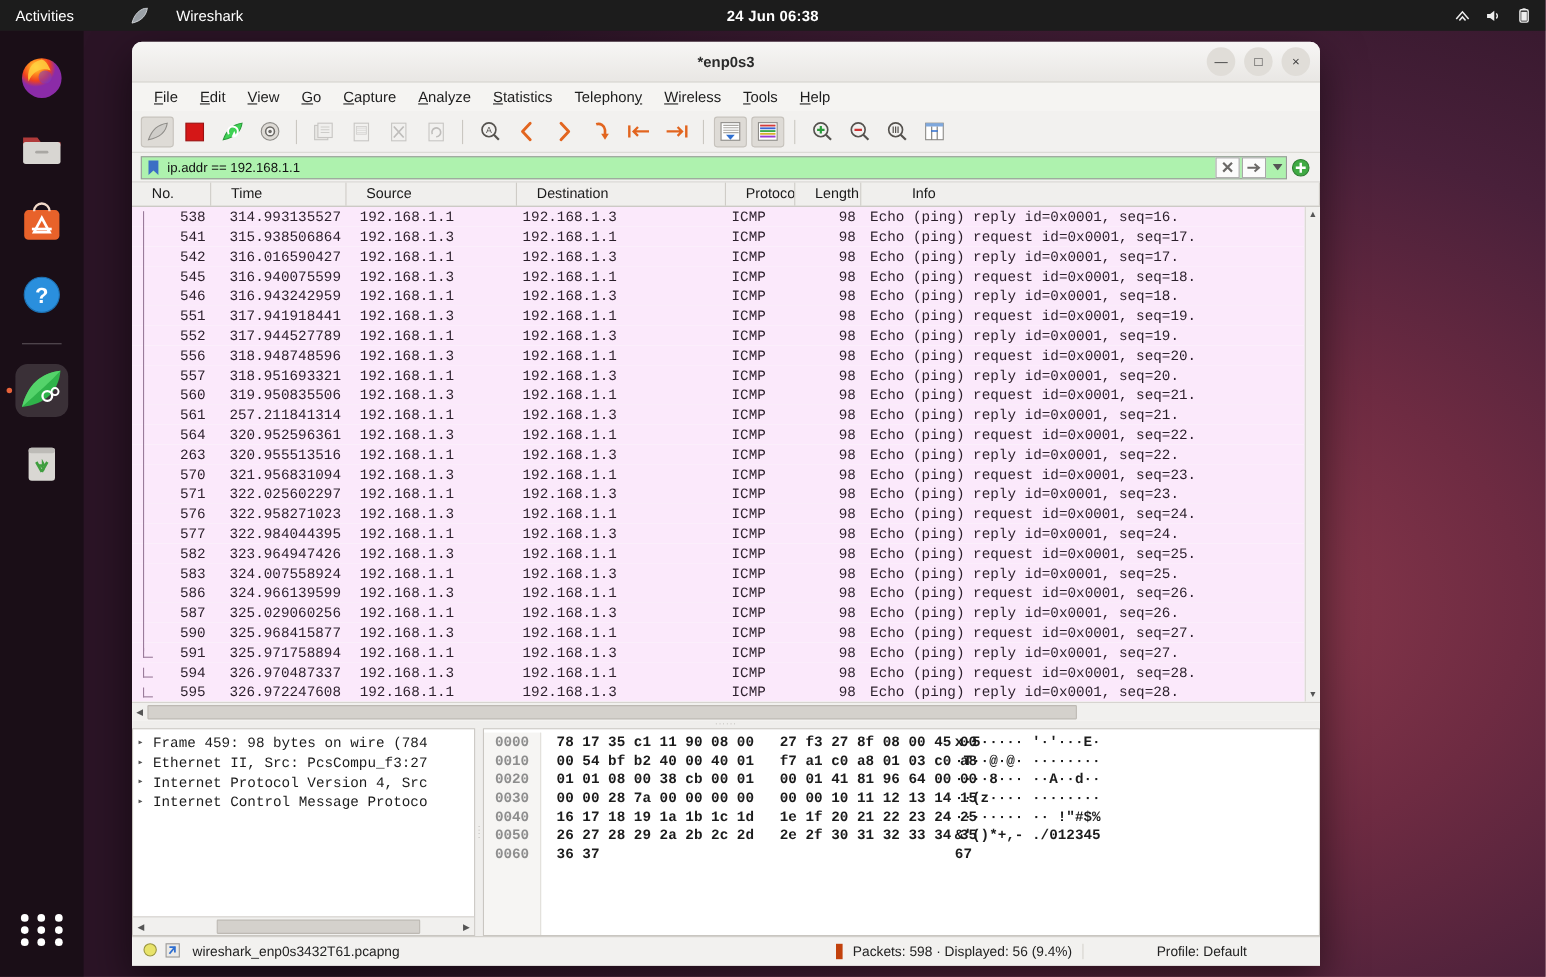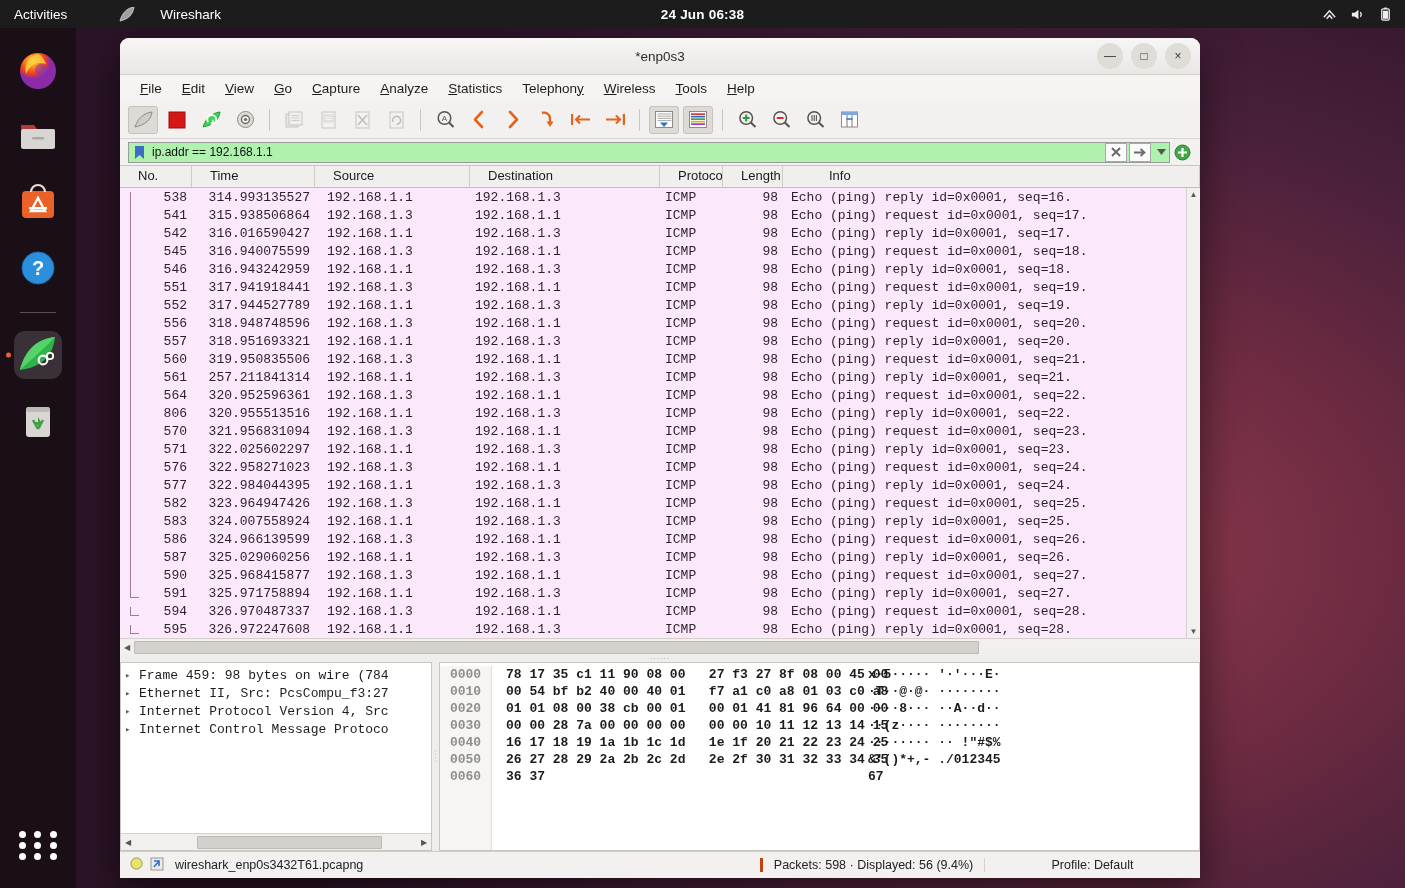--- a/index.html
+++ b/index.html
@@ -49,21 +49,21 @@
     box-shadow:0 14px 40px rgba(0,0,0,.55); overflow:hidden; z-index:30;
     display:flex; flex-direction:column;
     font-family:"Liberation Sans", sans-serif;
   }
   .titlebar {
     height:37px; flex:0 0 37px;
     background:linear-gradient(#f7f6f5,#e9e7e4);
     border-bottom:1px solid #d2cfca;
     display:flex; align-items:center; justify-content:center; position:relative;
   }
-  .titlebar .title { font-size:13.5px; font-weight:normal; color:#2b2b2b; }
+  .titlebar .title { font-size:13.5px; font-weight:bold; color:#2b2b2b; }
   .wbtns { position:absolute; right:9px; display:flex; gap:8px; }
   .wbtn { width:26px; height:26px; border-radius:50%; background:#e0ddd8;
     display:flex; align-items:center; justify-content:center; font-size:12px; color:#3a3a3a; cursor:pointer;}
 
   
   .menubar { height:26px; flex:0 0 26px; display:flex; align-items:center; gap:0px;
     padding-left:10px; background:#f5f4f2; font-size:13.5px; color:#1d1d1d; }
   .menu-item { padding:2px 10px; cursor:pointer; }
   .menu-item u { text-decoration:underline; }
 
@@ -140,21 +140,21 @@
   .hex-off { width:52px; flex:0 0 52px; color:#8e8e8e; background:#f6f5f3; border-right:1px solid #e2dfda; }
   .hex-off div, .hex-hex div, .hex-asc div { height:17px; line-height:17px; white-space:pre; }
   .hex-off div { text-align:center; }
   .hex-hex { width:370px; flex:0 0 370px; color:#1c1c1c; padding-left:14px; }
   .hex-asc { flex:1; color:#1c1c1c; padding-left:6px; }
 
   
   .statusbar { height:27px; flex:0 0 27px; background:#f2f1ef; border-top:1px solid #cfccc7;
     display:flex; align-items:center; font-size:12.5px; color:#222; }
   .sb-left { display:flex; align-items:center; gap:7px; padding-left:10px; width:640px;}
-  .sb-mid { flex:1; text-align:center; border-left:3px solid #c2410c; border-right:1px solid #d6d3ce; }
+  .sb-mid { flex:1; text-align:center; border-left:6px solid #c2410c; border-right:1px solid #d6d3ce; }
   .sb-right { width:215px; text-align:center; }
 </style>
 </head>
 <body>
 
 <div id="topbar">
   <span class="activities">Activities</span>
   <span class="appname">
     <svg width="17" height="15" viewBox="0 0 17 15">
       <path d="M1 14 C3 6 8 1 15 0 C14 7 10 12 1 14 Z" fill="#9aa0a6" stroke="#d7dadd" stroke-width="0.8"></path>
@@ -572,21 +572,21 @@
           <div class="prow">
             <span class="c-no">564</span>
             <span class="c-time">320.952596361</span>
             <span class="c-src">192.168.1.3</span>
             <span class="c-dst">192.168.1.1</span>
             <span class="c-proto">ICMP</span>
             <span class="c-len">98</span>
             <span class="c-info">Echo (ping) request  id=0x0001, seq=22.</span>
           </div>
           <div class="prow">
-            <span class="c-no">806</span>
+            <span class="c-no">263</span>
             <span class="c-time">320.955513516</span>
             <span class="c-src">192.168.1.1</span>
             <span class="c-dst">192.168.1.3</span>
             <span class="c-proto">ICMP</span>
             <span class="c-len">98</span>
             <span class="c-info">Echo (ping) reply    id=0x0001, seq=22.</span>
           </div>
           <div class="prow">
             <span class="c-no">570</span>
             <span class="c-time">321.956831094</span>

